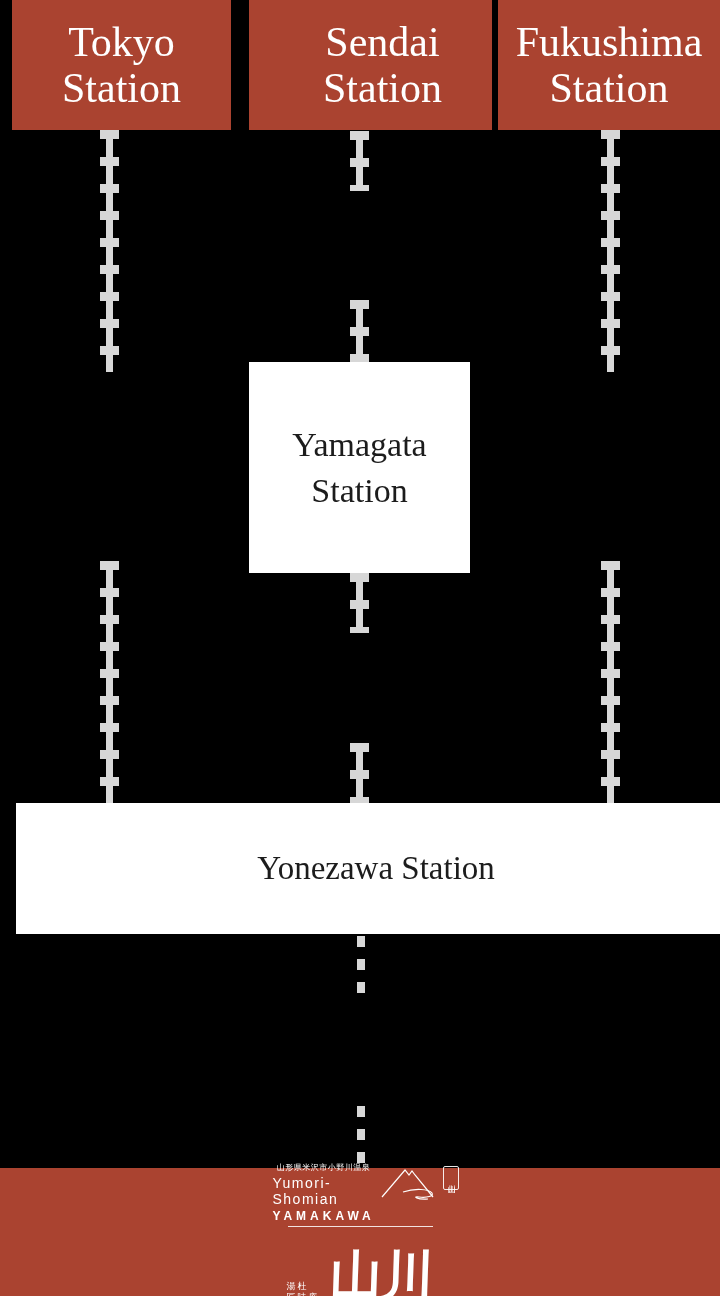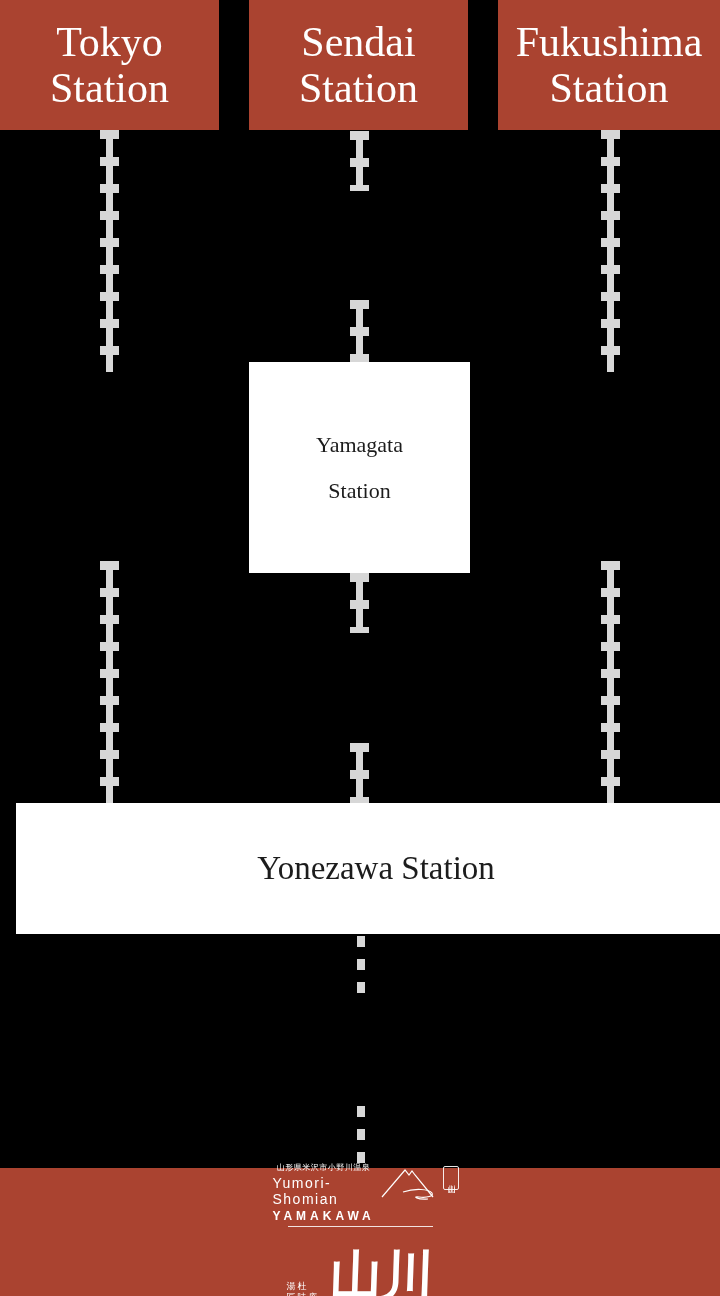--- a/index.html
+++ b/index.html
@@ -28,21 +28,21 @@
   }
   
   .dots{
     position:absolute;width:8px;
     background-image:repeating-linear-gradient(to bottom,var(--rail-gray,#d7d7d7) 0 11px,transparent 11px 23px);
   }
   .white-box{
     position:absolute;left:249px;top:362px;width:221px;height:211px;
     background:var(--panel-white,#fff);color:var(--text-dark,#1c1c1c);
     display:flex;flex-direction:column;align-items:center;justify-content:center;
-    font-size:22px;line-height:46px;text-align:center;
+    font-size:34px;line-height:46px;text-align:center;
   }
   .white-band{
     position:absolute;left:16px;top:803px;width:720px;height:131px;
     background:var(--panel-white,#fff);color:var(--text-dark,#1c1c1c);
     display:flex;align-items:center;justify-content:center;
     font-size:33px;
   }
   
   .footer{
     position:absolute;left:0;top:1168px;width:720px;height:128px;
@@ -64,25 +64,25 @@
   .logo-rule{width:145px;height:1px;background:rgba(255,255,255,.85);margin-top:3px;}
   .logo-bottom{display:flex;align-items:flex-end;gap:10px;margin-top:22px;}
   .prefix{display:flex;flex-direction:column;font-size:9px;line-height:11px;letter-spacing:2px;}
   .brand-kanji{font-size:52px;line-height:54px;font-weight:bold;transform:skewX(-2deg);}
 </style>
 </head>
 <body>
 
 <div class="page">
 
-  <div class="station-box" style="left:0;width:219px;">
+  <div class="station-box" style="left:12px;width:219px;">
     <span>Tokyo</span>
     <span>Station</span>
   </div>
-  <div class="station-box" style="left:249px;width:219px;">
+  <div class="station-box" style="left:249px;width:219px;padding-left:24px;">
     <span>Sendai</span>
     <span>Station</span>
   </div>
   <div class="station-box" style="left:498px;width:222px;">
     <span>Fukushima</span>
     <span>Station</span>
   </div>
 
   <div class="rail" style="left:100px;top:130px;height:242px;"></div>
   <div class="rail" style="left:100px;top:561px;height:242px;"></div>

